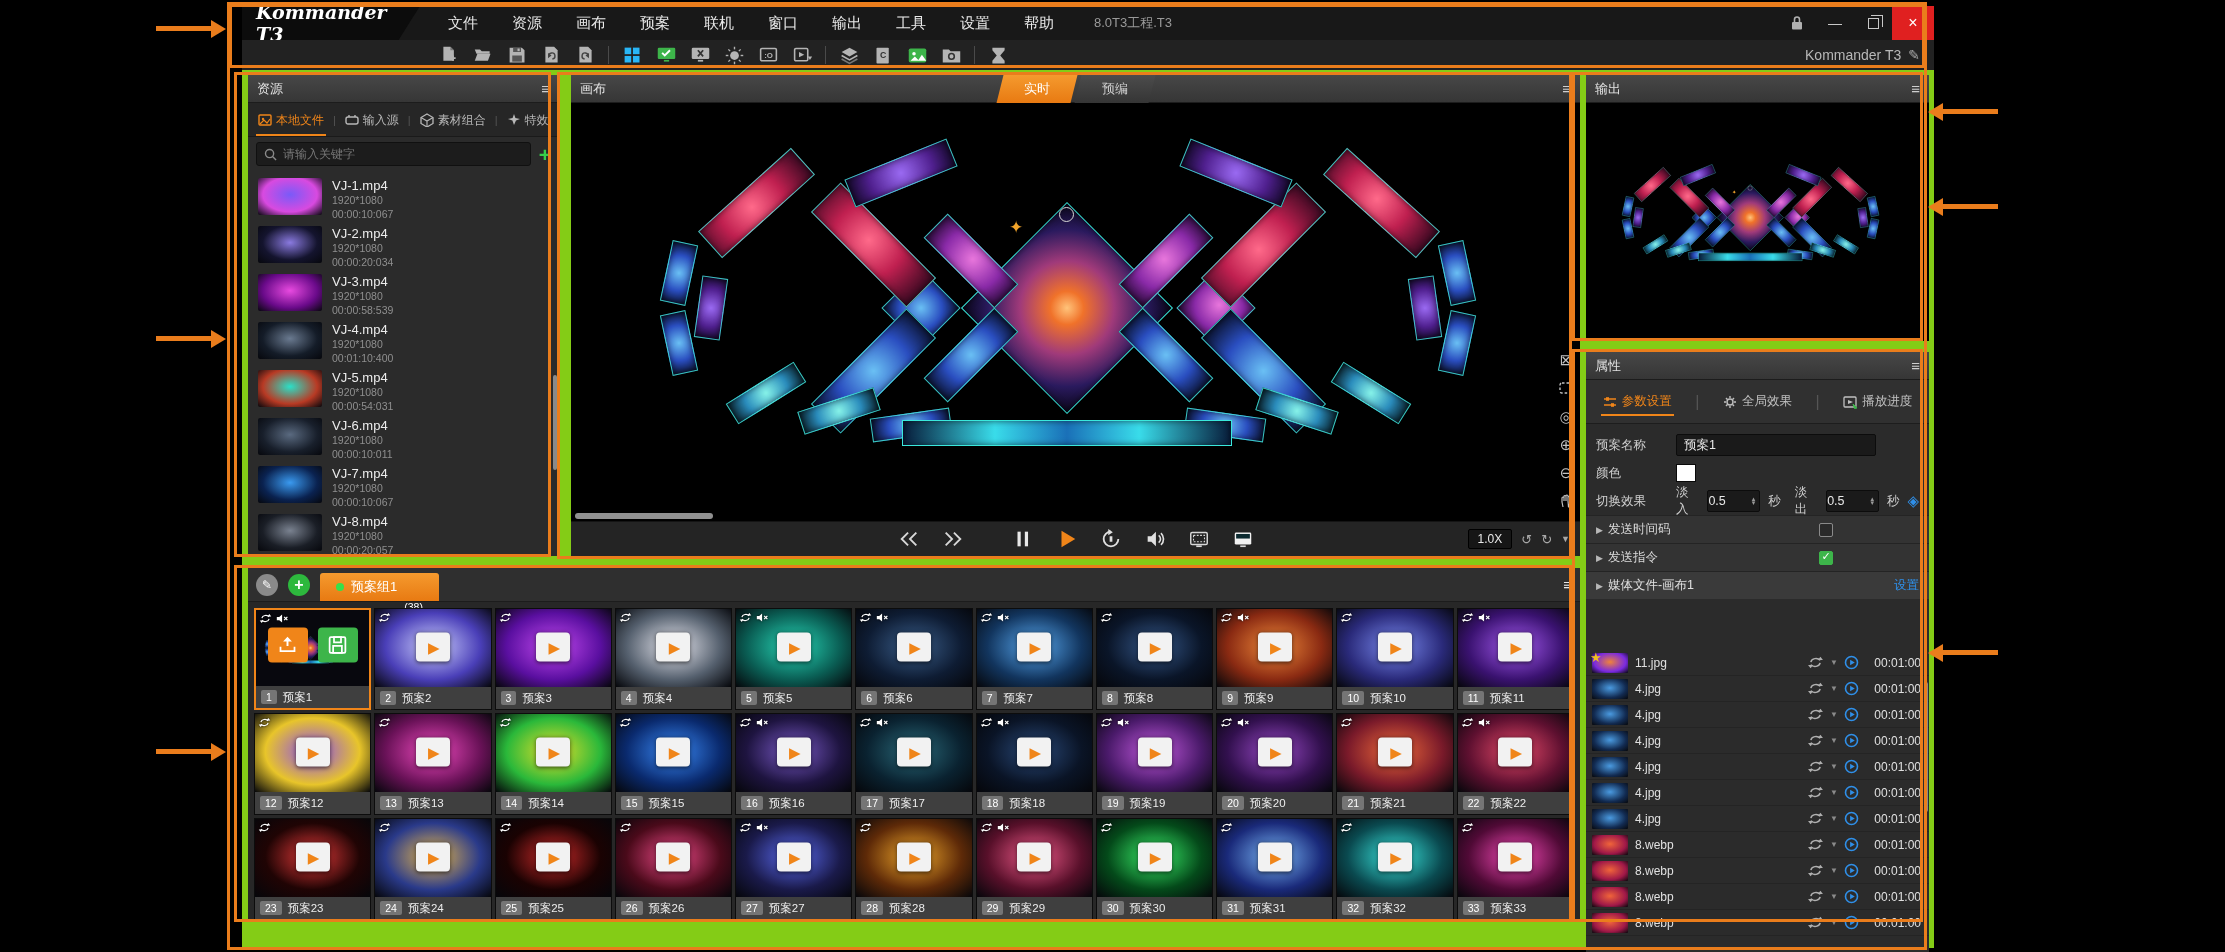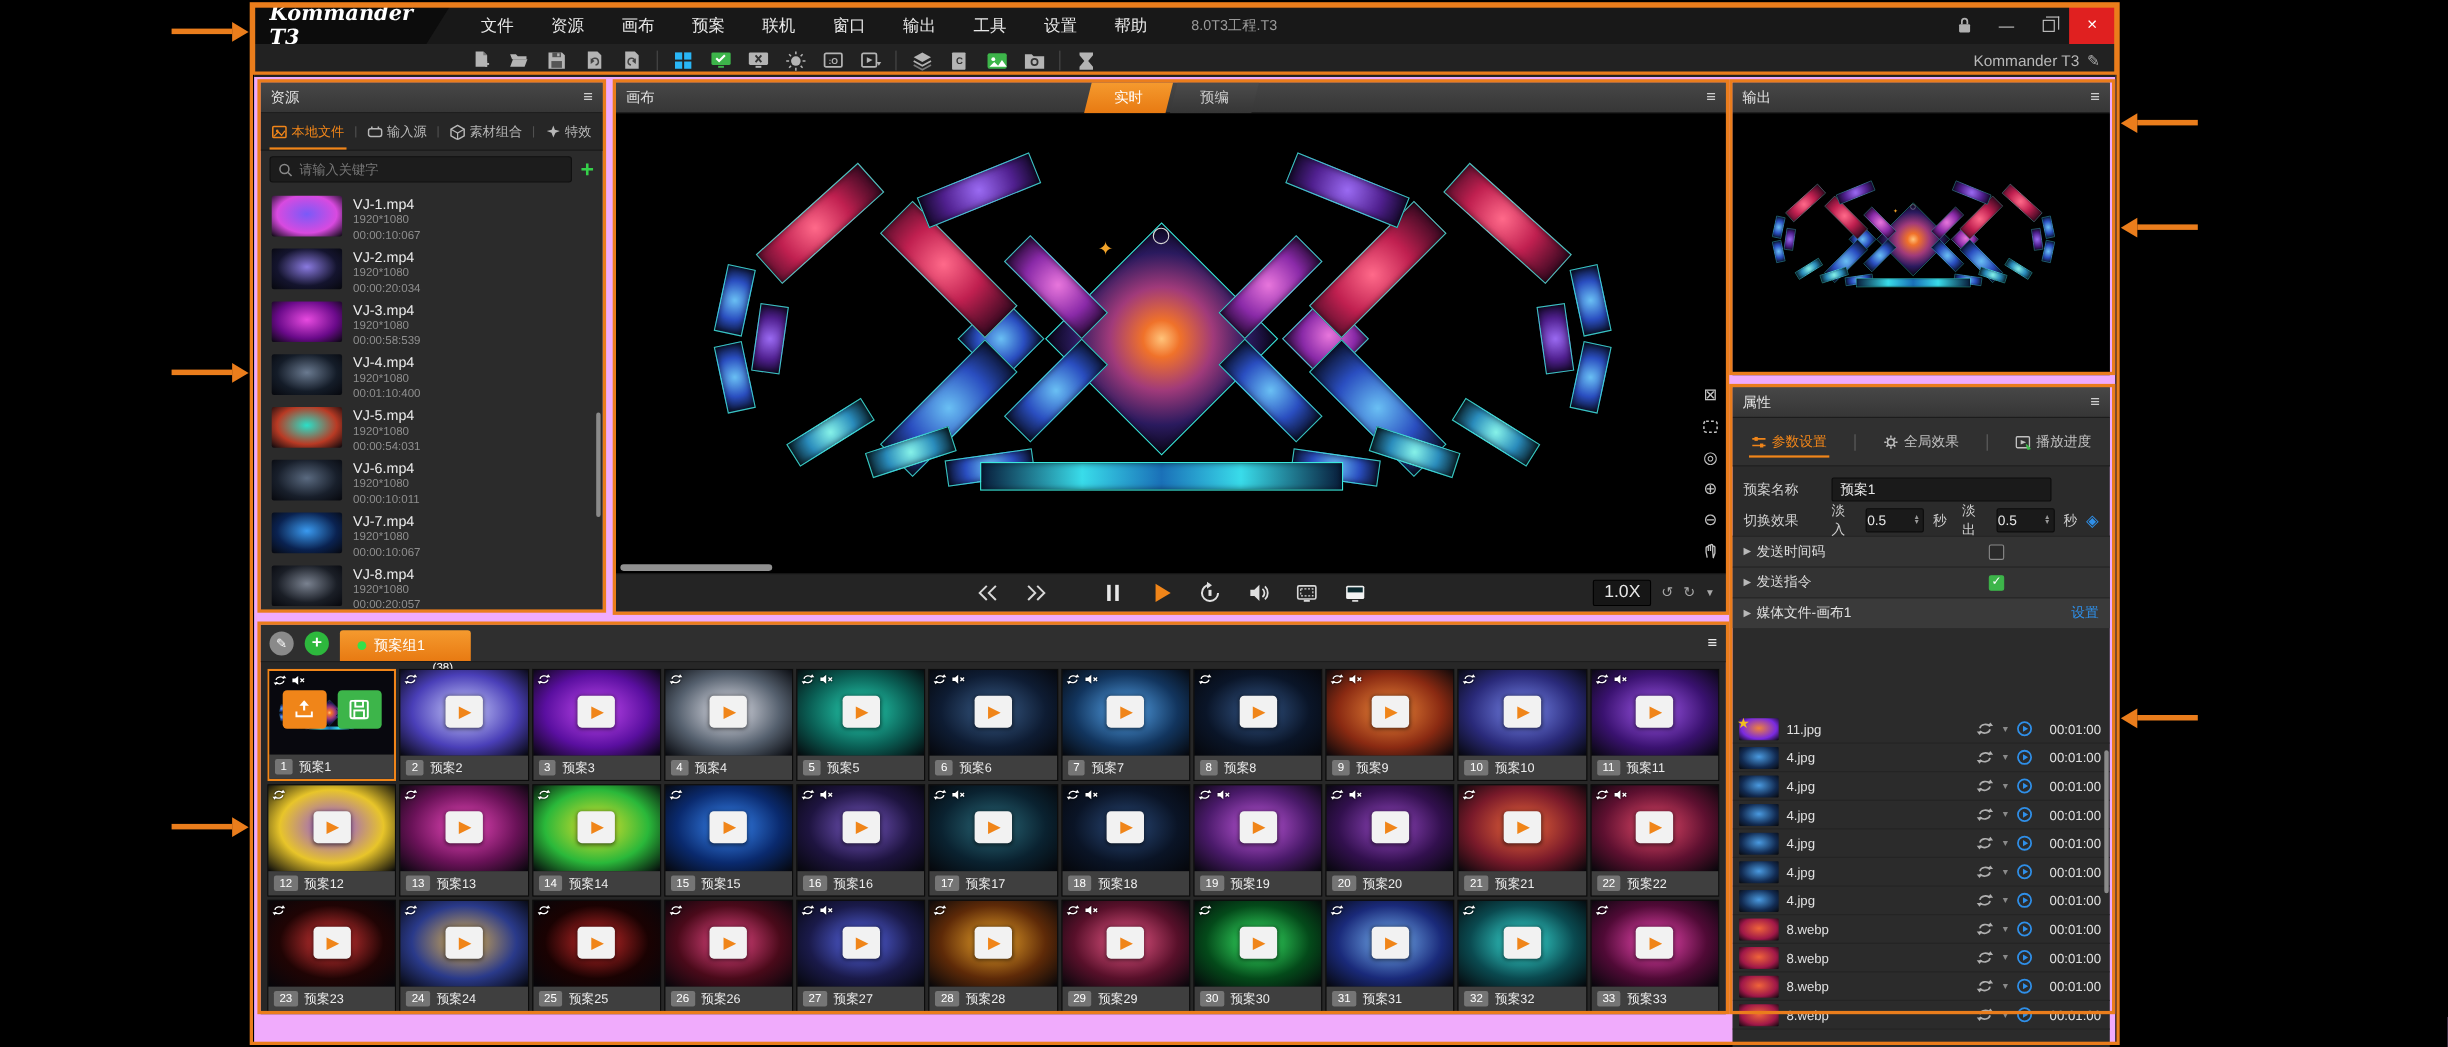--- a/index.html
+++ b/index.html
@@ -1,20 +1,20 @@
 <!DOCTYPE html>
 <html><head>
 <meta charset="utf-8">
 <style>
   * { margin:0; padding:0; box-sizing:border-box; }
   html,body { width:2225px; height:952px; background:#000; overflow:hidden;
     font-family:"Liberation Sans","DejaVu Sans",sans-serif; }
   :root { --ann:#ea7d1c; --org:#f08519; --pbg:#2b2b2b; --hdr1:#474747; --hdr2:#363636; }
 
-  .window { position:absolute; left:231px; top:6px; width:1692px; height:942px; background:#f0abfc;text-decoration:underline; }
+  .window { position:absolute; left:242px; top:6px; width:1692px; height:942px; background:#84cc16;text-decoration:underline; }
 
   
   .menubar { position:absolute; left:0; top:0; width:100%; height:34px; background:#181818; display:flex; align-items:center; }
   .logo { width:178px; height:34px; background:#0c0c0c; clip-path:polygon(0 0,100% 0,88% 100%,0 100%);
     color:#fff; font-family:"DejaVu Serif",serif; font-style:italic; font-weight:bold; font-size:19px;
     display:flex; align-items:center; padding-left:14px; flex:0 0 auto; }
   .menu-items { display:flex; gap:34px; margin-left:28px; }
   .menu-item { color:#e8e8e8; font-size:15px; cursor:default; }
   .proj-title { color:#9a9a9a; font-size:13px; margin-left:40px; }
   .win-ctrls { margin-left:auto; display:flex; align-items:center; height:100%; }
@@ -77,21 +77,21 @@
   .comp-handle { position:absolute; left:488px; top:104px; width:15px; height:15px; border:1.5px solid #d8d8d8; border-radius:50%; }
   .comp-star { position:absolute; left:438px; top:114px; color:#f2a42a; font-size:17px; }
   .hbar { position:absolute; left:4px; bottom:2px; width:138px; height:6px; background:#909090; border-radius:3px; }
   .cv-tools { position:absolute; right:6px; bottom:12px; display:flex; flex-direction:column; gap:13px; align-items:center; color:#c2c2c2; }
   .cv-tools .t { font-size:15px; line-height:1; }
   .cv-tools svg { width:16px; height:16px; }
   .transport { position:absolute; left:0; bottom:0; width:100%; height:35px; background:#242424; border-top:1px solid #141414;
     display:flex; align-items:center; justify-content:center; gap:22px; }
   .tr-ic svg { width:22px; height:22px; display:block; }
   .tr-right { position:absolute; right:10px; display:flex; align-items:center; gap:9px; color:#b0b0b0; }
-  .speed-box { background:#161616; border:1px solid #000; color:#e8e8e8; font-size:16px; padding:2px 9px; border-radius:2px; }
+  .speed-box { background:#161616; border:1px solid #000; color:#e8e8e8; font-size:12px; padding:2px 9px; border-radius:2px; }
   .small-ic { font-size:13px; color:#a8a8a8; }
   .caret { font-size:9px; color:#a8a8a8; }
 
   
   .out { left:1344px; top:69px; width:343px; height:266px; }
   .out-stage { position:absolute; left:0; top:28px; right:0; bottom:0; background:#000; overflow:hidden; }
 
   
   .props { left:1344px; top:346px; width:343px; height:662px; }
   .pr-tabs { height:44px; display:flex; align-items:center; justify-content:space-around; background:#303030; border-bottom:1px solid #1d1d1d; padding:0 4px; }
@@ -652,20 +652,24 @@
             <polygon points="5,5 10,7 5,9" fill="currentColor"></polygon>
             <polygon points="10,9 14,13 11.5,13.5" fill="#3db54a" stroke="#3db54a"></polygon>
           </svg>
           <span>播放进度</span>
         </span>
       </div>
     <div class="fields">
       <div class="f-row">
         <span class="f-label">预案名称</span>
         <input class="f-input" style="width: 200px;" value="预案1">
+      </div>
+      <div class="f-row">
+        <span class="f-label">颜色</span>
+        <span class="swatch"></span>
       </div>
       <div class="f-row">
         <span class="f-label">切换效果</span>
         <span class="mini-lbl">淡入</span>
         <span class="stepper">
             <span>0.5</span>
             <span class="stp-ar">
               <span>▴</span>
               <span>▾</span>
             </span>

